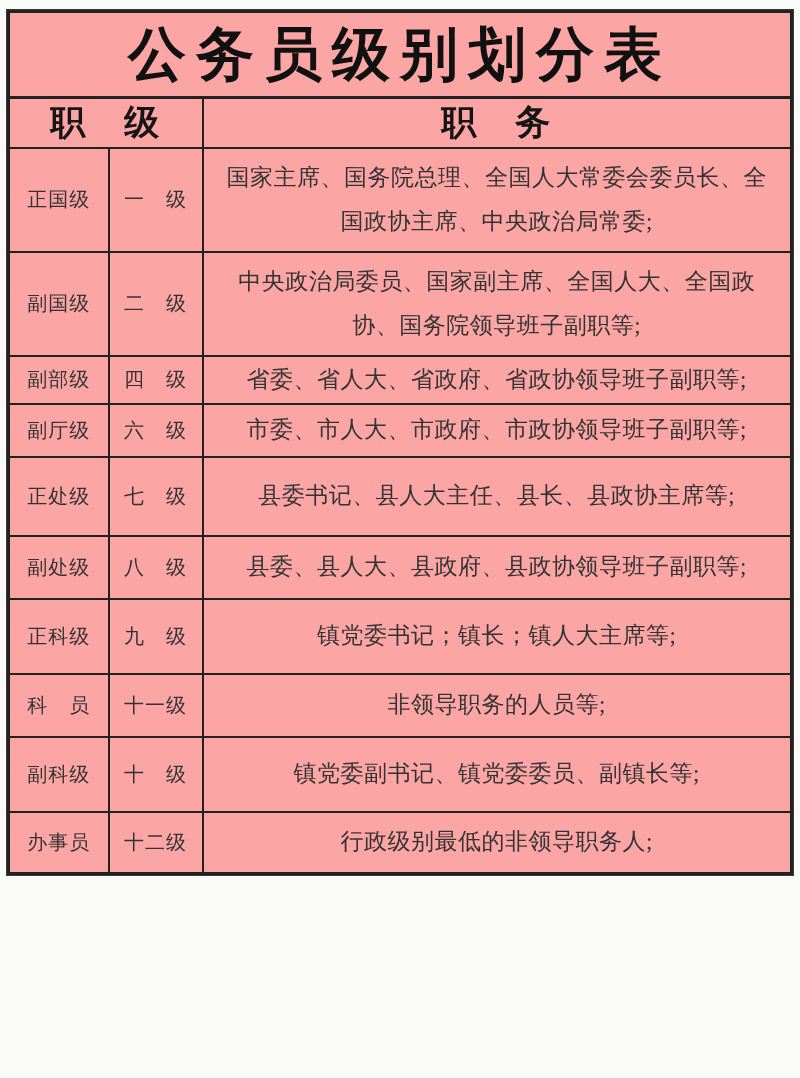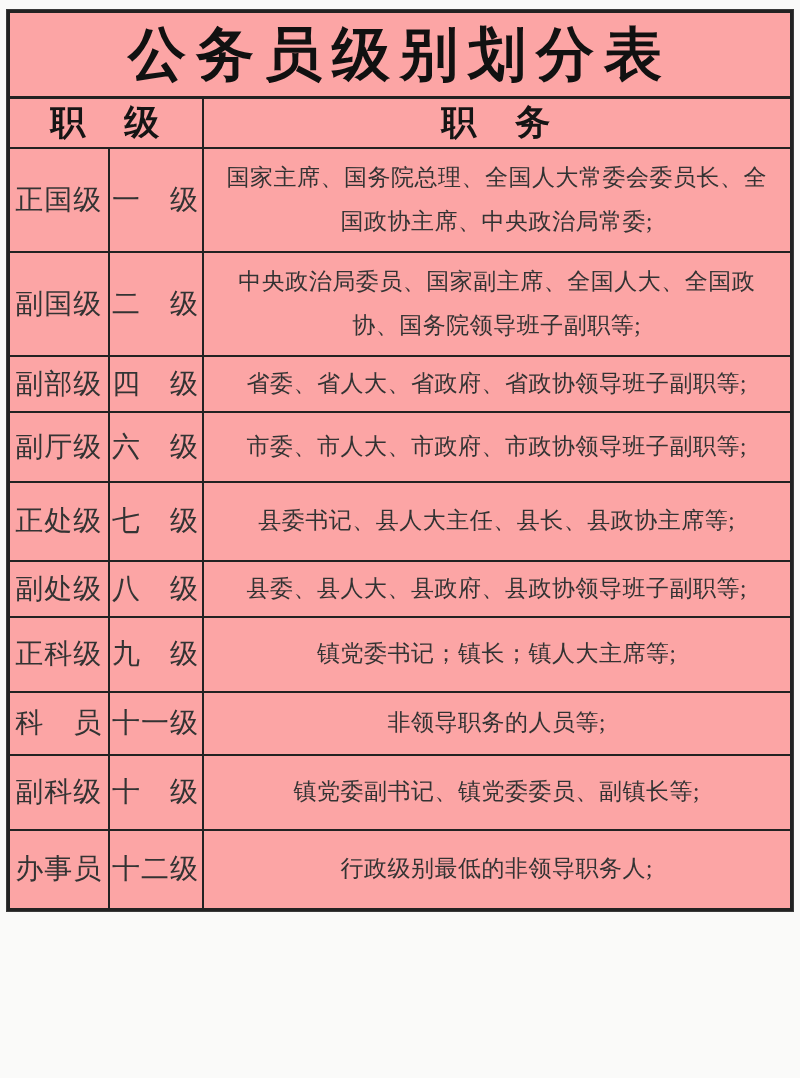--- a/index.html
+++ b/index.html
@@ -55,45 +55,45 @@
   tr.head-tr { height: 50px; }
   tr.head-tr td {
     font-size: 35px;
     font-weight: 700;
     letter-spacing: 2px;
     color: #151515;
   }
   
   tr.body-tr td.rank-td,
   tr.body-tr td.level-td {
-    font-size: 28px;
+    font-size: 20px;
     letter-spacing: 1px;
     color: #333333;
     font-family: Liberation Serif, serif;
   }
   tr.body-tr td.duty-td {
     font-size: 23px;
     letter-spacing: 0.5px;
     color: #333333;
     line-height: 44px;
     padding: 0 16px;
   }
   
   tr.r1  { height: 97px;  }
   tr.r2  { height: 93px; }
   tr.r3  { height: 74px;  }
-  tr.r4  { height: 56px; padding-left: 33px;  }
+  tr.r4  { height: 48px; padding-left: 33px;  }
   tr.r5  { height: 77px;  }
-  tr.r6  { height: 70px;  }
+  tr.r6  { height: 53px;  }
   tr.r7  { height: 79px;  }
-  tr.r8  { height: 56px;  }
+  tr.r8  { height: 63px;  }
   tr.r9  { height: 75px;  }
   tr.r10 { height: 75px;  }
   tr.r11 { height: 63px;  }
-  tr.r12 { height: 80px; border-radius: 11px;  }
+  tr.r12 { height: 62px; border-radius: 11px;  }
 
   tr.r1 td.duty-td, tr.r2 td.duty-td { padding: 7px 20px; }
 </style>
 </head>
 <body>
 
 <div class="page">
   <table class="rank-table">
     <colgroup>
       <col class="c-rank">

